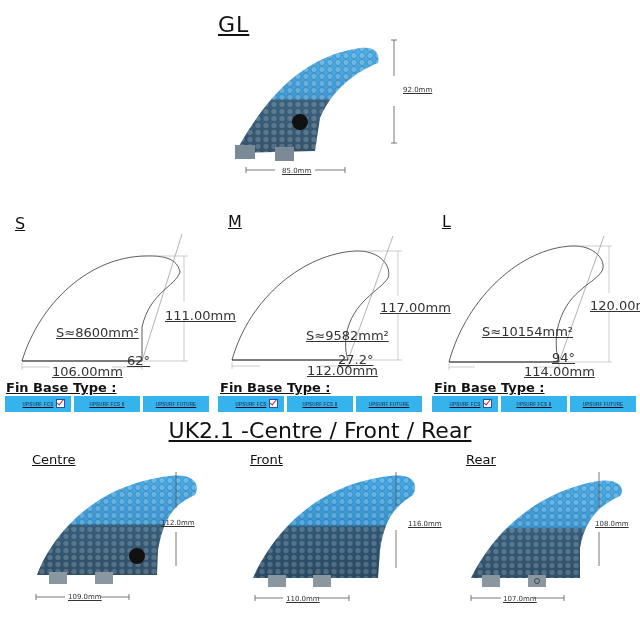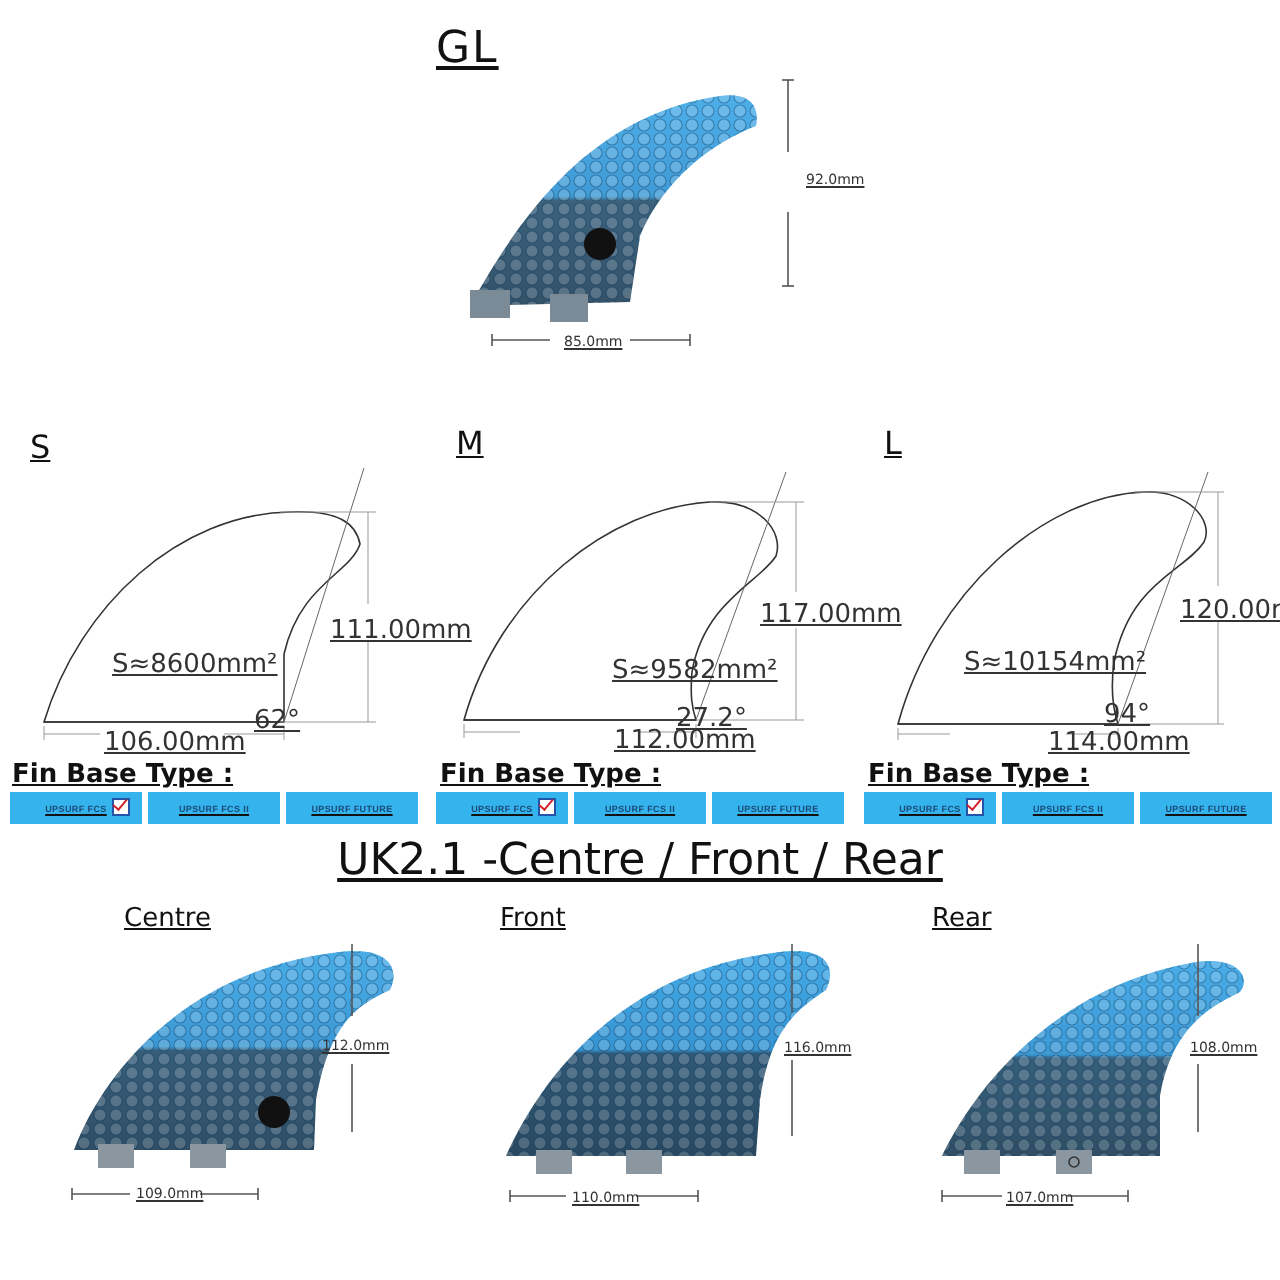--- a/index.html
+++ b/index.html
@@ -148,21 +148,21 @@
   <div class="fbtn" style="width:66px;">
       <span>UPSURF FCS II</span>
     </div>
   <div class="fbtn" style="width:66px;">
       <span>UPSURF FUTURE</span>
     </div>
 </div>
 
 <div class="abs uk-title">UK2.1 -Centre / Front / Rear</div>
 
-<div class="abs pos-label" style="left:32px;top:452px;margin-left:30px;">Centre</div>
+<div class="abs pos-label" style="left:32px;top:452px;">Centre</div>
 <div class="abs pos-label" style="left:250px;top:452px;">Front</div>
 <div class="abs pos-label" style="left:466px;top:452px;">Rear</div>
 
 <svg style="left:30px;top:470px;" width="190" height="140">
   <path d="M7,105 C20,70 60,15 140,6 C165,3 170,15 165,25 C150,32 135,40 128,80 L127,105 Z" fill="url(#finGrad)" opacity="0.92"></path>
   <path d="M7,105 C20,70 60,15 140,6 C165,3 170,15 165,25 C150,32 135,40 128,80 L127,105 Z" fill="url(#hex)"></path>
   <circle cx="107" cy="86" r="8" fill="#111"></circle>
   <rect x="19" y="102" width="18" height="12" fill="#8a96a0"></rect>
   <rect x="65" y="102" width="18" height="12" fill="#8a96a0"></rect>
   <line x1="146" y1="2" x2="146" y2="38" stroke="#555" stroke-width="0.8"></line>
@@ -180,21 +180,21 @@
   <path d="M3,108 C20,70 60,15 140,6 C165,3 168,15 163,25 C148,35 135,45 130,80 L128,108 Z" fill="url(#hex)"></path>
   <rect x="18" y="105" width="18" height="12" fill="#8a96a0"></rect>
   <rect x="63" y="105" width="18" height="12" fill="#8a96a0"></rect>
   <line x1="146" y1="2" x2="146" y2="36" stroke="#555" stroke-width="0.8"></line>
   <line x1="146" y1="60" x2="146" y2="98" stroke="#555" stroke-width="0.8"></line>
   <line x1="5" y1="128" x2="33" y2="128" stroke="#555" stroke-width="0.8"></line>
   <line x1="68" y1="128" x2="99" y2="128" stroke="#555" stroke-width="0.8"></line>
   <line x1="5" y1="125" x2="5" y2="131" stroke="#555" stroke-width="0.8"></line>
   <line x1="99" y1="125" x2="99" y2="131" stroke="#555" stroke-width="0.8"></line>
 </svg>
-<div class="abs dim" style="left:392px;top:520px;">116.0mm</div>
+<div class="abs dim" style="left:380px;top:520px;padding-left:28px;">116.0mm</div>
 <div class="abs dim" style="left:286px;top:595px;">110.0mm</div>
 
 <svg style="left:468px;top:478px;" width="190" height="140">
   <path d="M3,100 C20,65 60,15 130,3 C150,0 158,10 152,18 C138,25 118,35 112,70 L112,100 Z" fill="url(#finGrad)" opacity="0.92"></path>
   <path d="M3,100 C20,65 60,15 130,3 C150,0 158,10 152,18 C138,25 118,35 112,70 L112,100 Z" fill="url(#hex)"></path>
   <rect x="14" y="97" width="18" height="12" fill="#8a96a0"></rect>
   <rect x="60" y="97" width="18" height="12" fill="#8a96a0"></rect>
   <circle cx="69" cy="103" r="2.5" fill="none" stroke="#333" stroke-width="0.8"></circle>
   <line x1="131" y1="-6" x2="131" y2="30" stroke="#555" stroke-width="0.8"></line>
   <line x1="131" y1="54" x2="131" y2="88" stroke="#555" stroke-width="0.8"></line>

